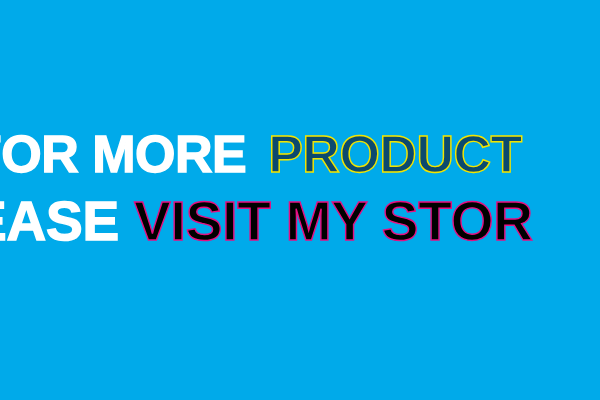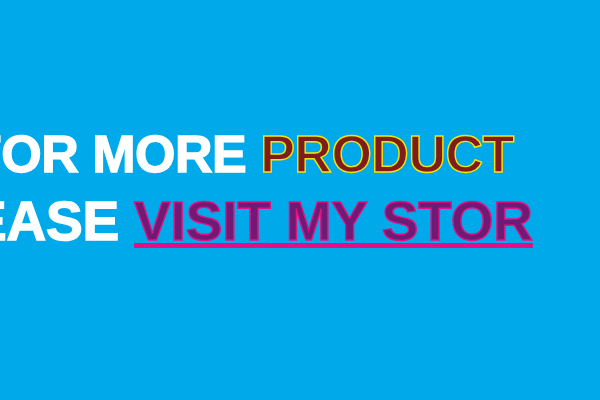--- a/index.html
+++ b/index.html
@@ -48,26 +48,26 @@
     letter-spacing: -0.2px;
   }
   .seg {
     display: inline;
   }
   .seg-white {
     color: #ffffff;
     -webkit-text-stroke: 1.4px #ffffff;
   }
   .seg-yellow {
-    color: #7f1d1d;
+    color: #0c4a6e;
+    margin-left: 8px;
     -webkit-text-stroke: 1.4px #f2e500;
   }
   .seg-magenta {
-    color: #701a75;
-    text-decoration: underline;
+    color: #000000;
     -webkit-text-stroke: 1.4px #e60f82;
   }
   .seg-space {
     display: inline;
     white-space: pre;
   }
 </style>
 </head>
 <body>
 

